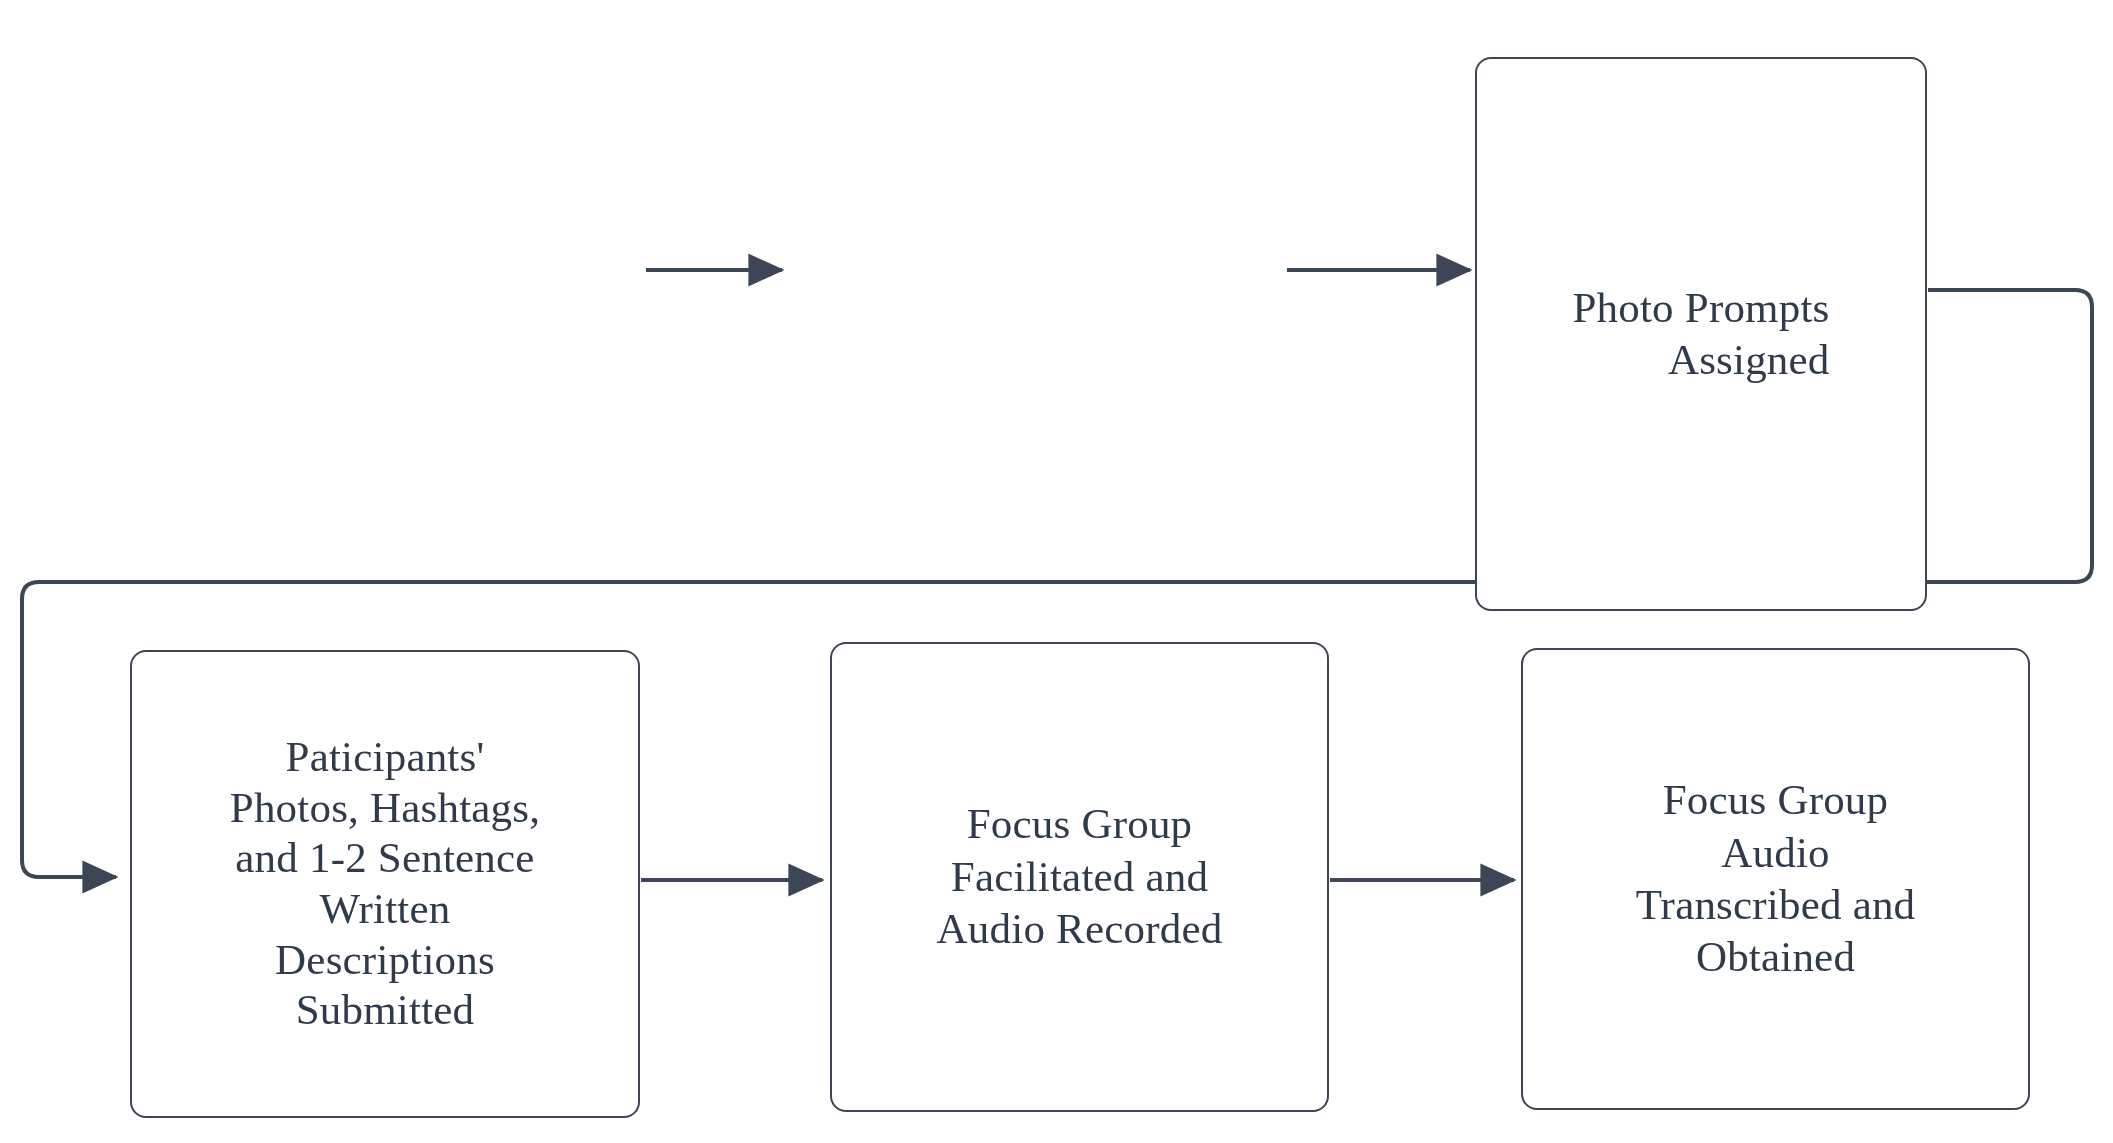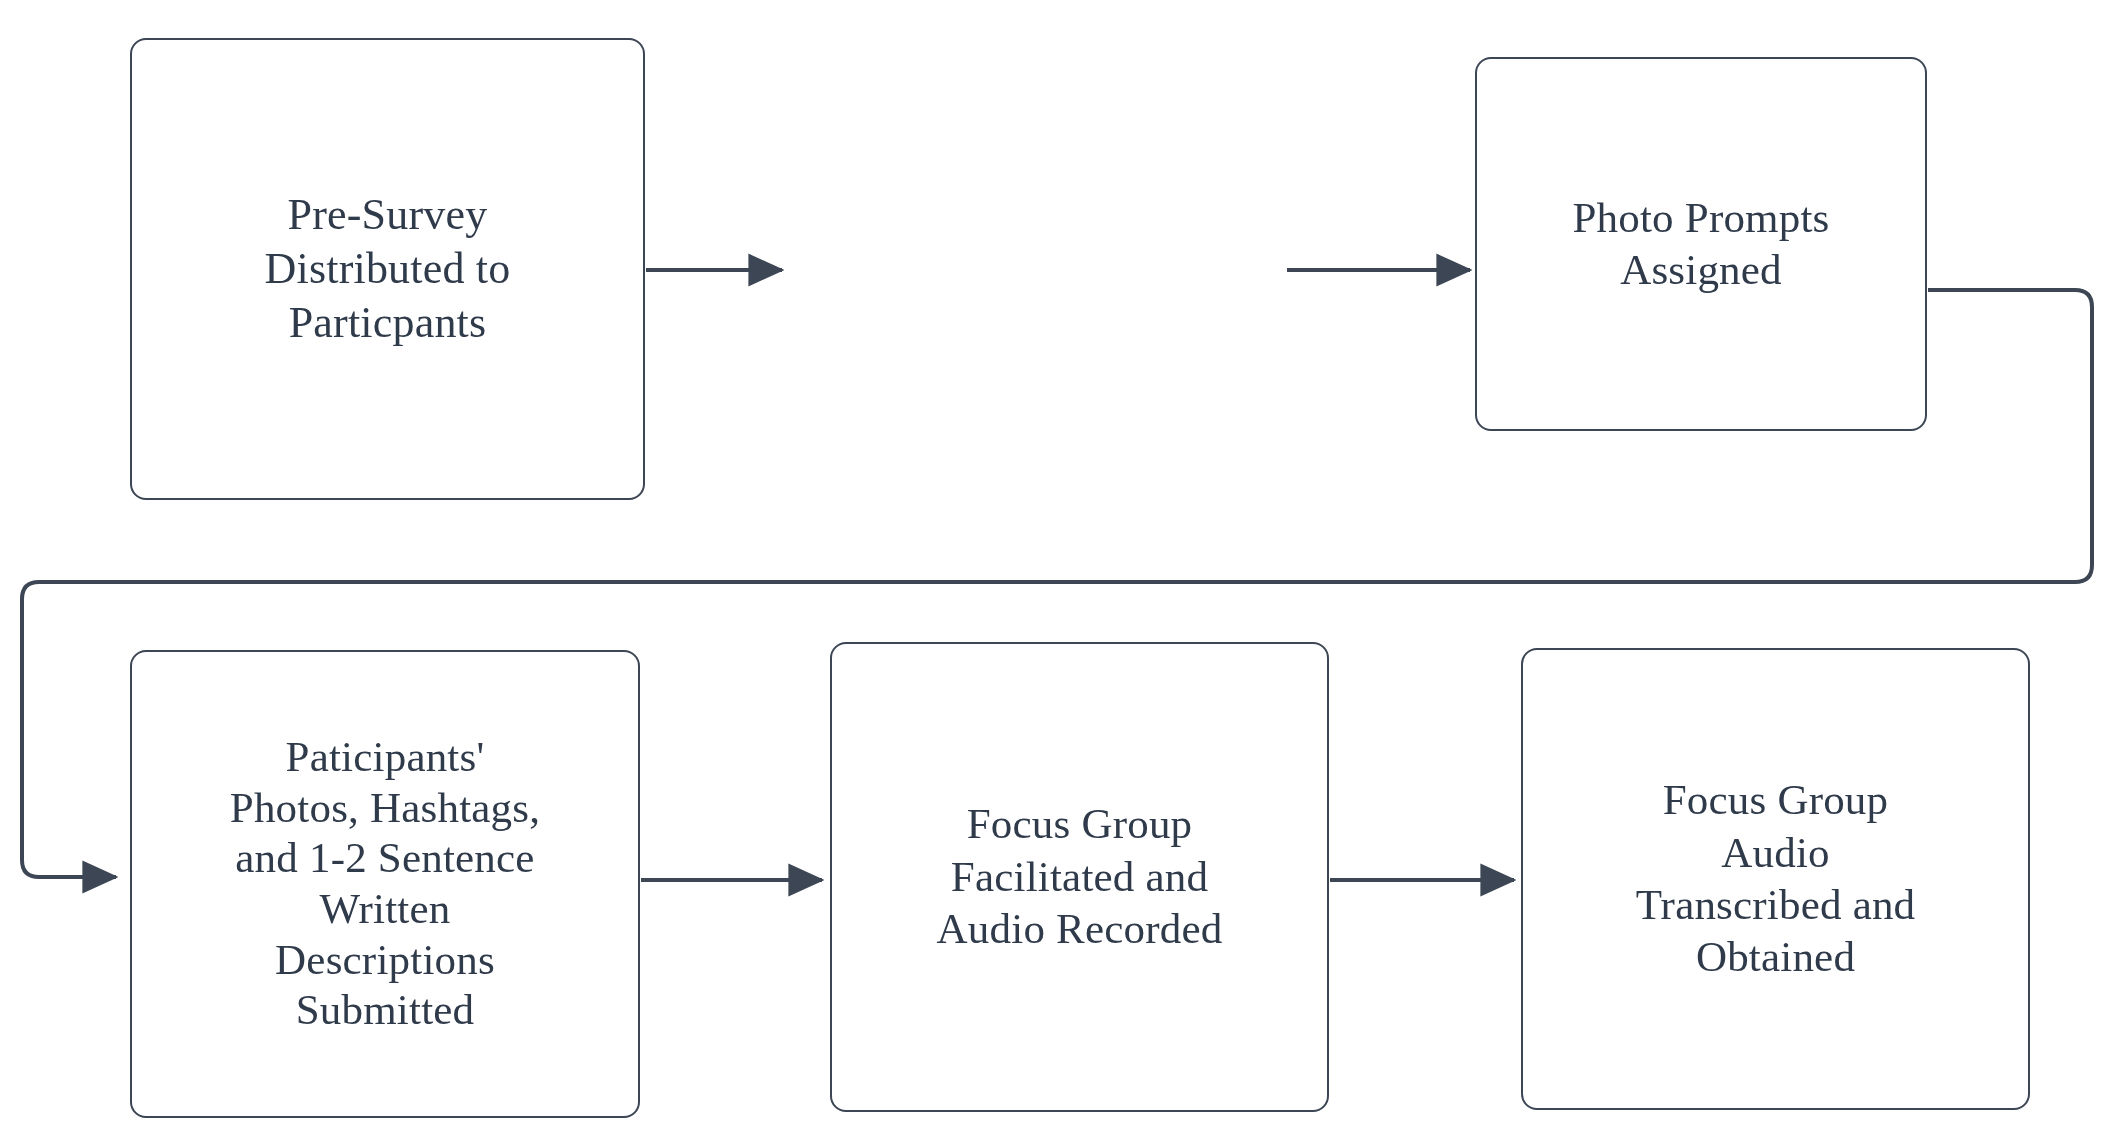--- a/index.html
+++ b/index.html
@@ -39,21 +39,21 @@
     color: #2f3a4a;
     font-size: 43px;
     line-height: 1.22;
     letter-spacing: 0.2px;
     padding: 0 14px;
     white-space: pre-line;
   }
   
   #node-1 { left: 130px;  top: 38px;  width: 515px; height: 462px; }
   #node-2 { left: 790px;  top: 33px;  width: 496px; height: 472px; }
-  #node-3 { left: 1475px; top: 57px;  width: 452px; height: 374px; }
+  #node-3 { left: 1475px; top: 57px;  width: 452px; height: 554px; text-align: right; }
   #node-4 { left: 130px;  top: 650px; width: 510px; height: 468px; }
   #node-5 { left: 830px;  top: 642px; width: 499px; height: 470px; }
   #node-6 { left: 1521px; top: 648px; width: 509px; height: 462px; }
 
   #node-1 .node-label { font-size: 44px; }
   #node-4 .node-label { font-size: 43px; line-height: 1.18; }
 </style>
 </head>
 <body>
 
@@ -89,25 +89,20 @@
 
     <g>
       <line x1="641" y1="880" x2="822" y2="880" stroke="#3d4654" stroke-width="4" marker-end="url(#arrowhead)"></line>
     </g>
 
     <g>
       <line x1="1330" y1="880" x2="1514" y2="880" stroke="#3d4654" stroke-width="4" marker-end="url(#arrowhead)"></line>
     </g>
   </svg>
 
-  <div class="node" id="node-1">
-    <span class="node-label">Pre-Survey
-Distributed to
-Particpants</span>
-  </div>
 
 
   <div class="node" id="node-3">
     <span class="node-label">Photo Prompts
 Assigned</span>
   </div>
 
   <div class="node" id="node-4">
     <span class="node-label">Paticipants'
 Photos, Hashtags,

